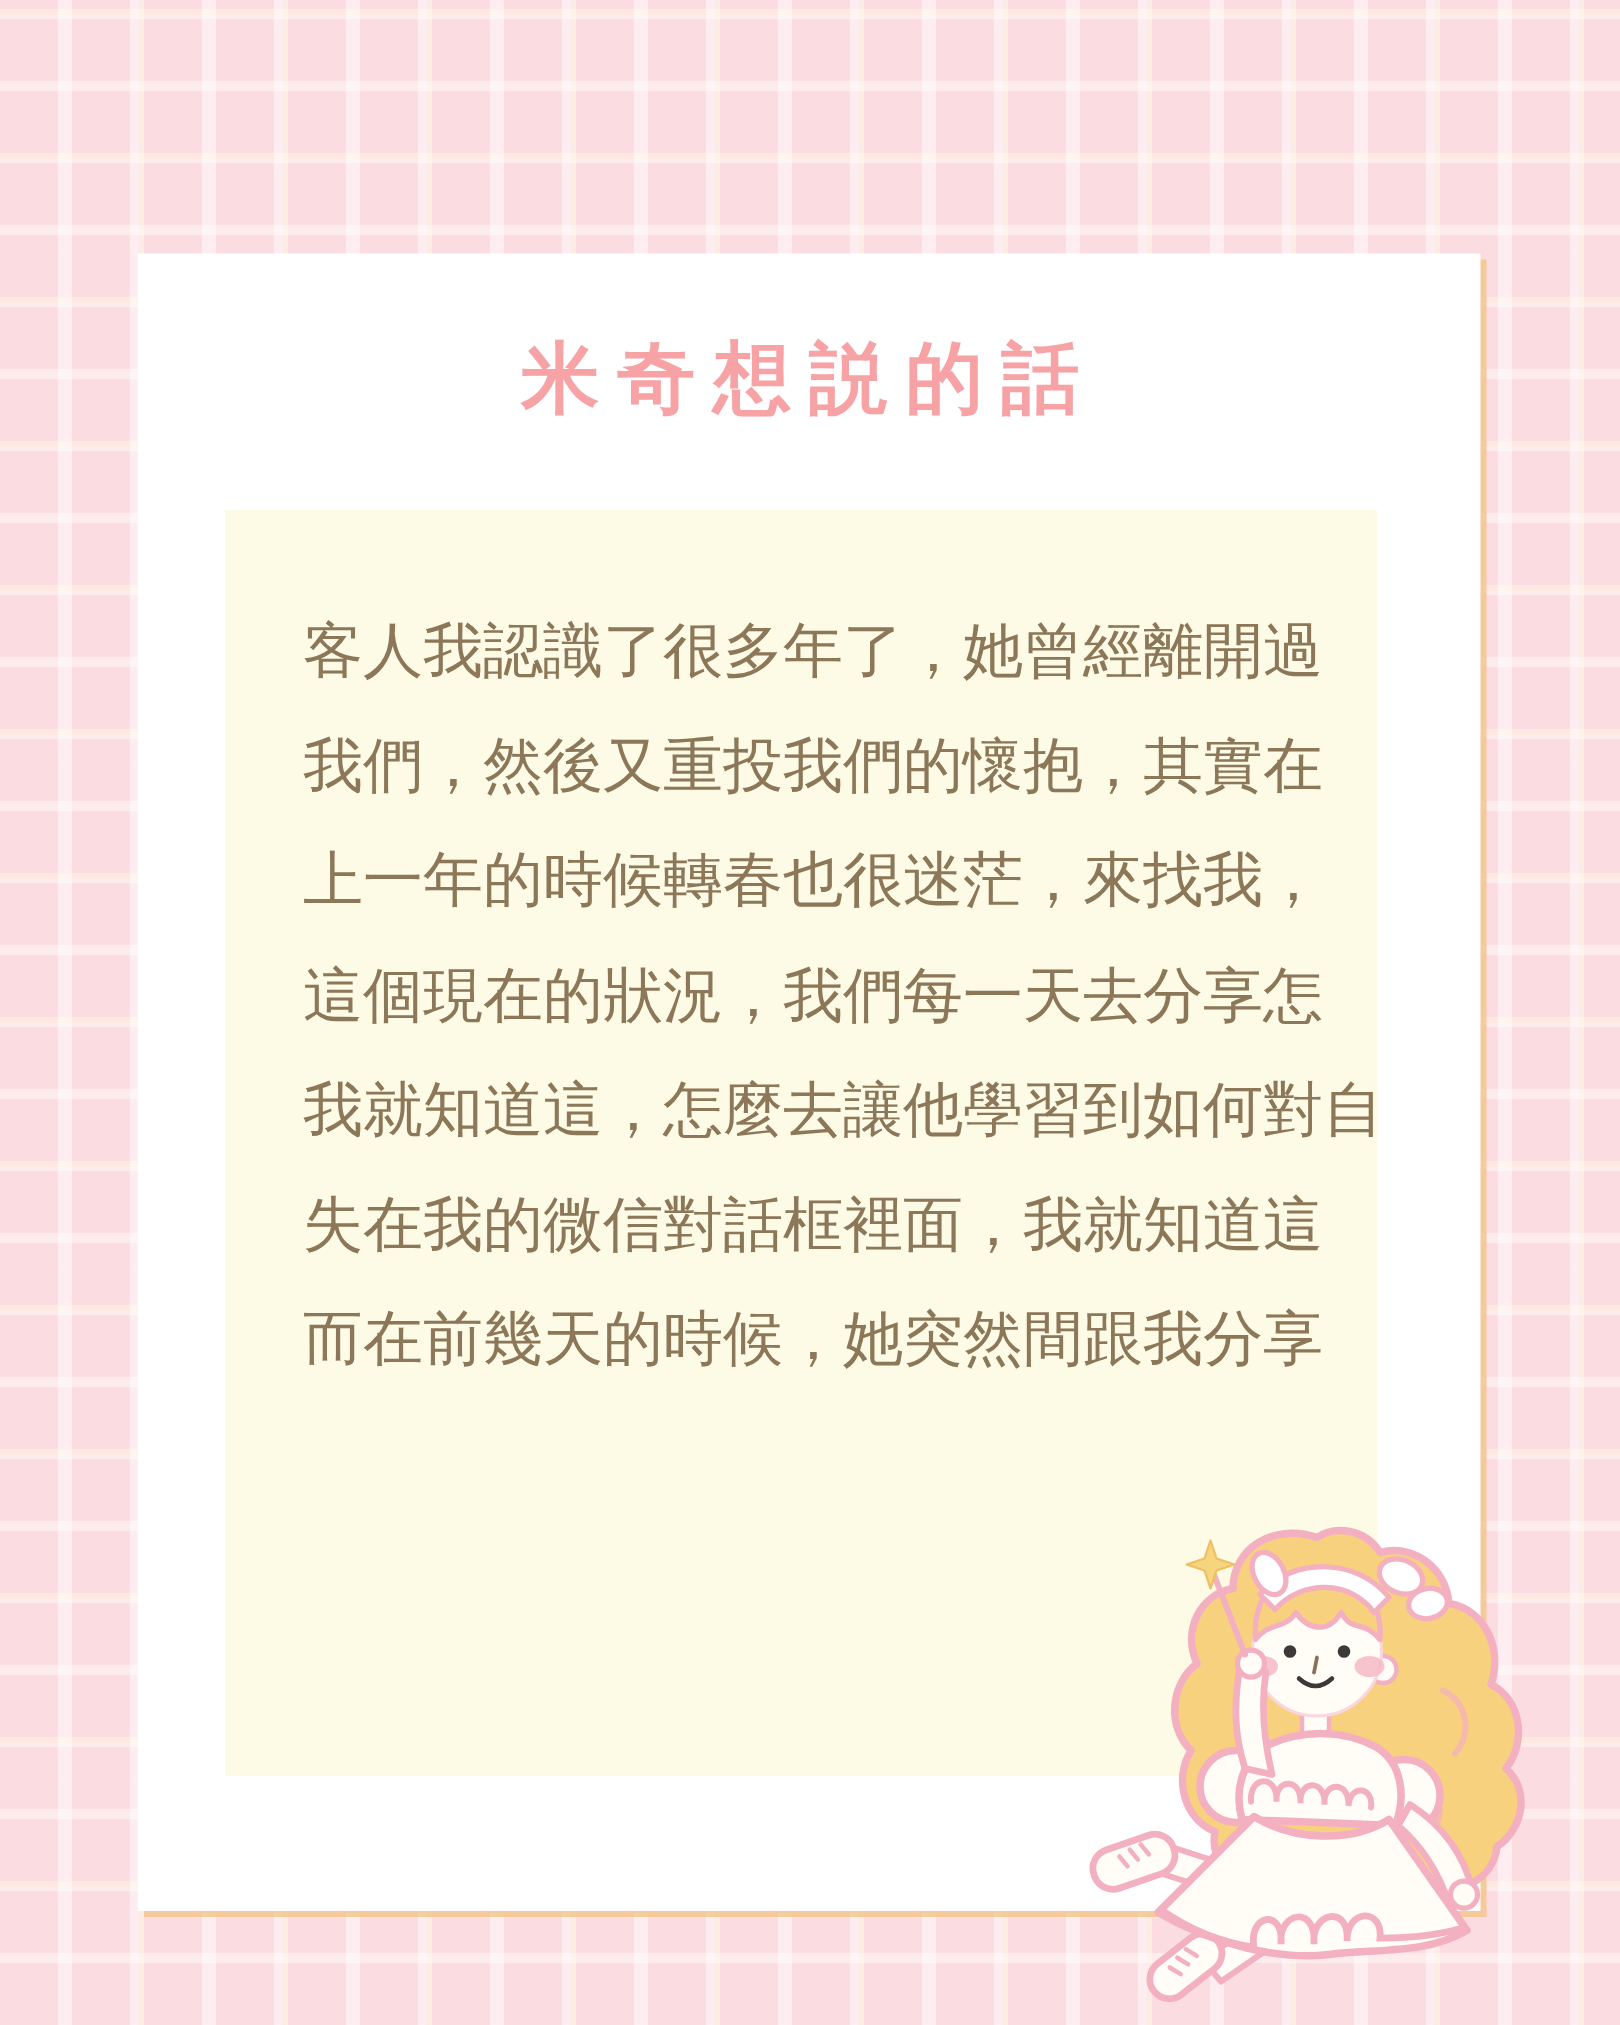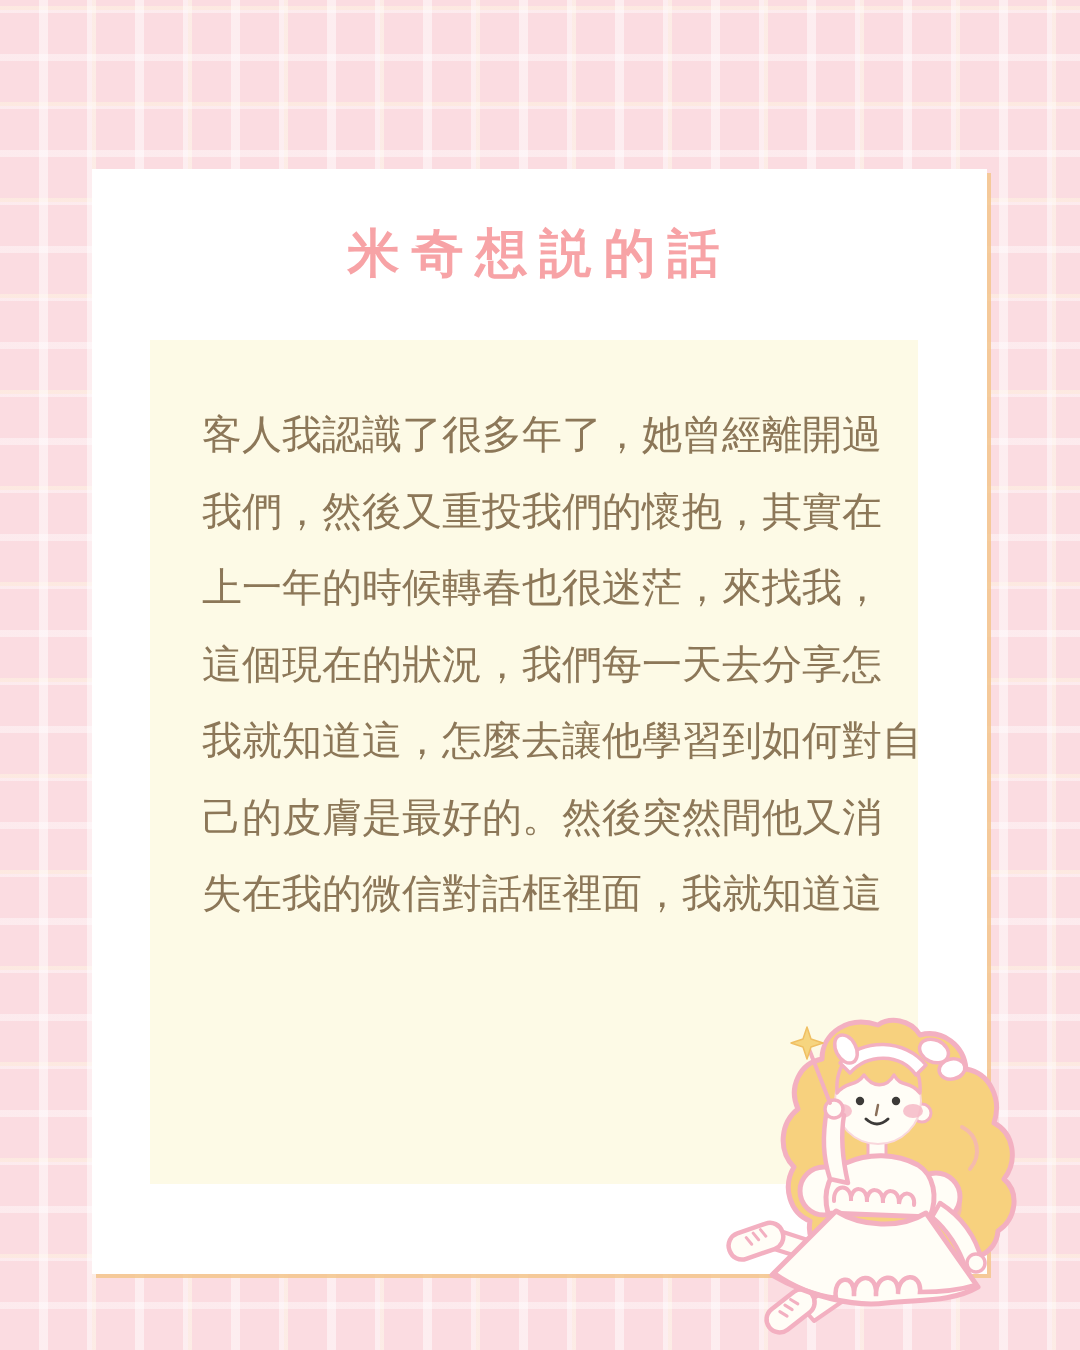--- a/index.html
+++ b/index.html
@@ -53,22 +53,22 @@
 
 <div class="page">
   <div class="card">
     <h1 class="title">米奇想説的話</h1>
     <div class="content">
       <p class="line">客人我認識了很多年了，她曾經離開過</p>
       <p class="line">我們，然後又重投我們的懷抱，其實在</p>
       <p class="line">上一年的時候轉春也很迷茫，來找我，</p>
       <p class="line">這個現在的狀況，我們每一天去分享怎</p>
       <p class="line">我就知道這，怎麼去讓他學習到如何對自</p>
-      <p class="line">己的皮膚是最好的。然後突然間他又消</p>
       <p class="line">失在我的微信對話框裡面，我就知道這</p>
+      <p class="line">而在前幾天的時候，她突然間跟我分享</p>
     </div>
   </div>
 
   <svg class="girl" viewBox="0 0 310 340" xmlns="http://www.w3.org/2000/svg">
 
     <path d="M168 20 C138 10 112 28 112 54 C90 58 78 82 88 104 C70 118 68 146 84 162 C72 182 80 208 100 216 C96 238 114 256 136 250 C146 262 170 264 184 252 C198 266 226 268 240 252 C262 260 286 248 288 226 C306 214 310 188 294 174 C308 156 304 128 284 118 C292 94 280 68 256 64 C254 40 232 24 210 30 C200 14 180 12 168 20 Z" fill="#f7d17e" stroke="#f3b0c1" stroke-width="5" stroke-linejoin="round"></path>
     <path d="M252 122 C268 130 272 150 260 164 M238 182 C252 192 254 208 242 218" fill="none" stroke="#f3b0c1" stroke-width="4" stroke-linecap="round" opacity="0.7"></path>
 
     <path d="M150 252 L70 226 L64 244 L146 270 Z" fill="#fffdf6" stroke="#f3b0c1" stroke-width="4" stroke-linejoin="round"></path>
     <g transform="rotate(-19 48 236)">

